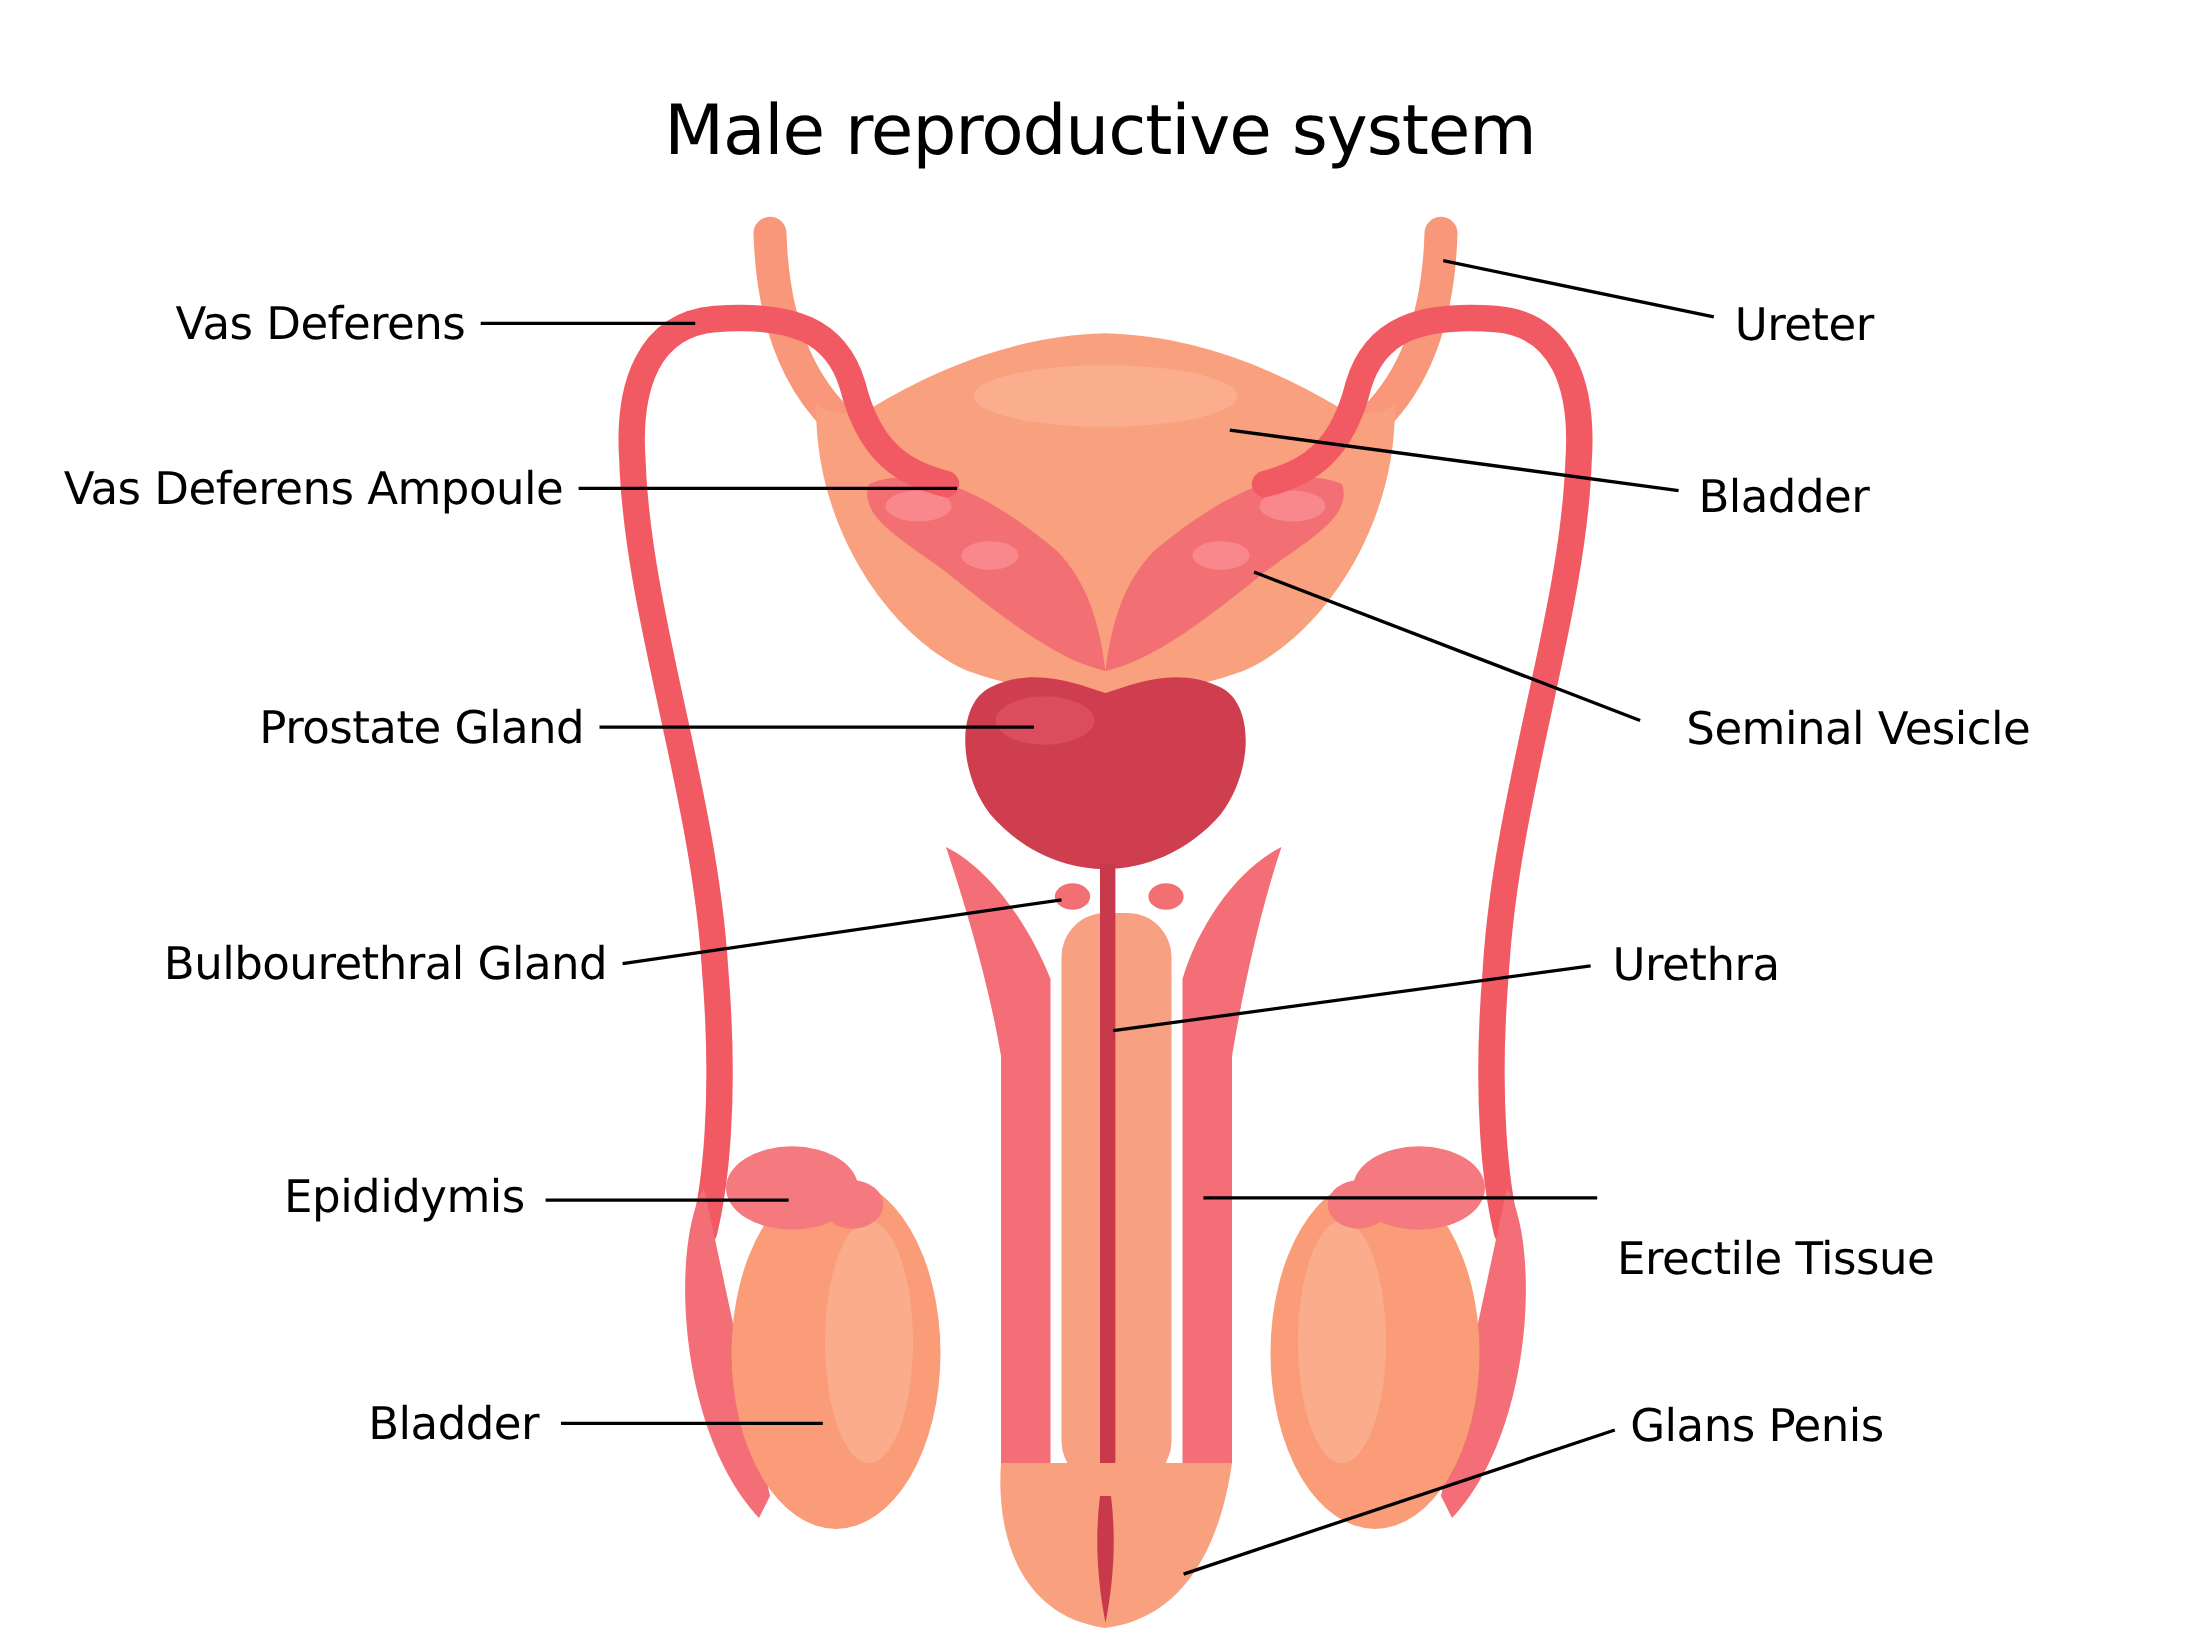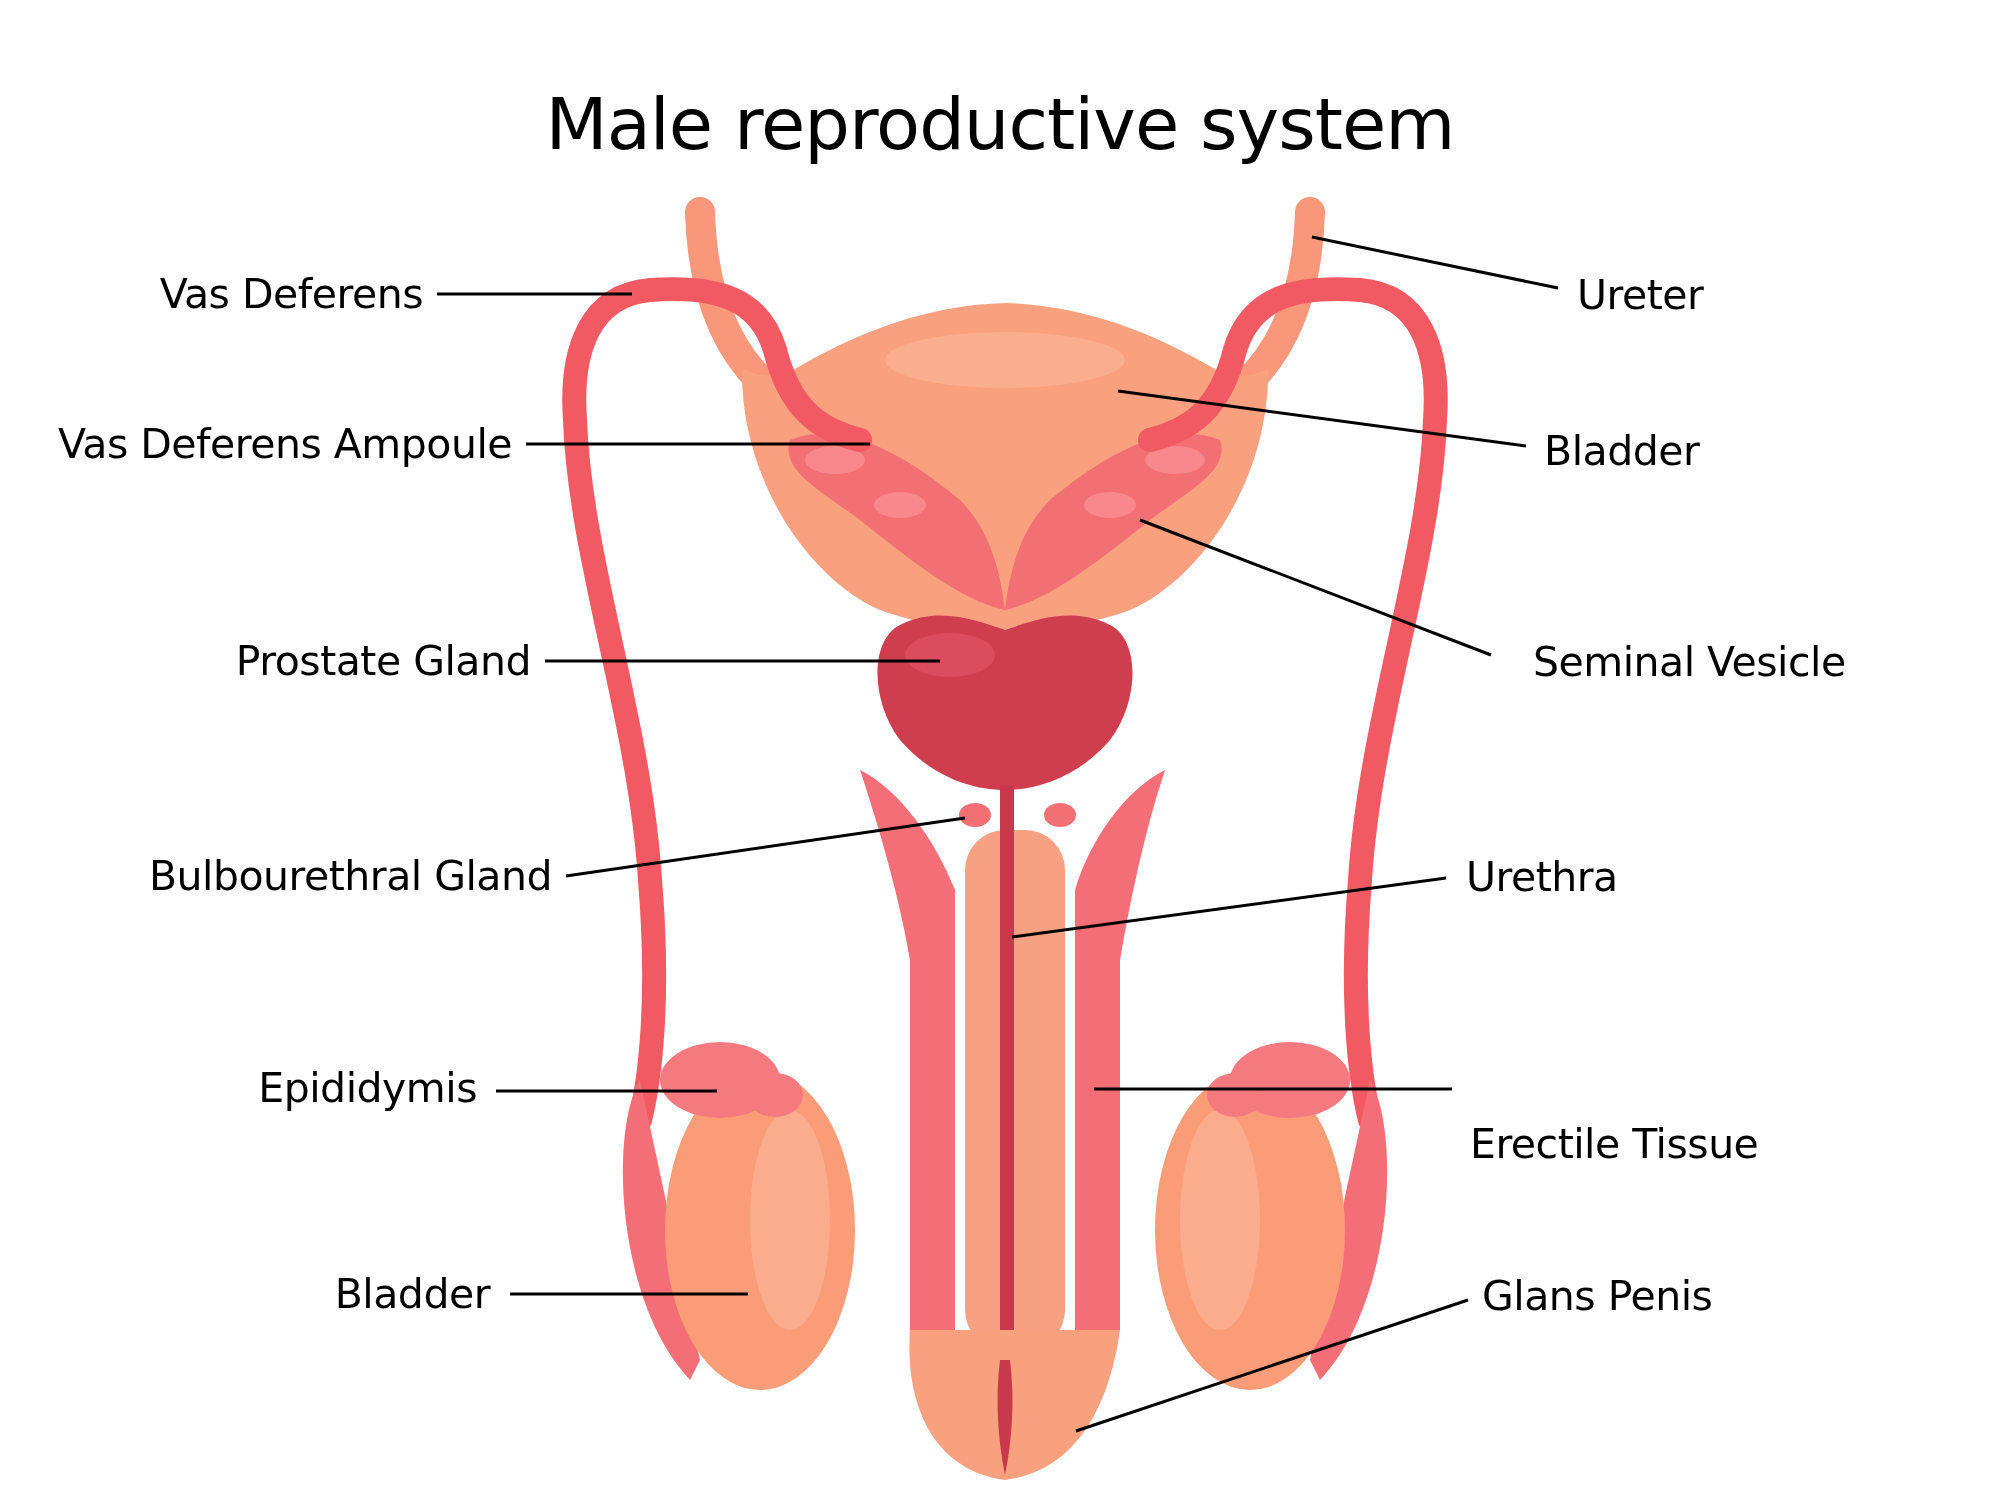--- a/index.html
+++ b/index.html
@@ -1,19 +1,19 @@
 <!DOCTYPE html>
 <html><head>
   <meta charset="utf-8">
   <style>
     html, body { margin: 0; padding: 0; background: #ffffff; }
     body { width: 2000px; height: 1500px; overflow: hidden; position: relative; font-family: "DejaVu Sans", "Liberation Sans", sans-serif; }
     .title {
       position: absolute; left: 0; top: 82px; width: 2000px; text-align: center;
-      font-size: 72px; color: #000; letter-spacing: -1px; font-family: "DejaVu Sans", sans-serif;
+      font-size: 63px; color: #000; letter-spacing: -1px; font-family: "DejaVu Sans", sans-serif;
     }
     svg.diagram { position: absolute; left: 0; top: 0; }
     .label {
       position: absolute; font-size: 41px; color: #000; white-space: nowrap; line-height: 1;
       font-family: "DejaVu Sans", sans-serif; letter-spacing: -0.5px;
     }
     .label.left { text-align: right; }
   </style>
 </head>
 <body>

